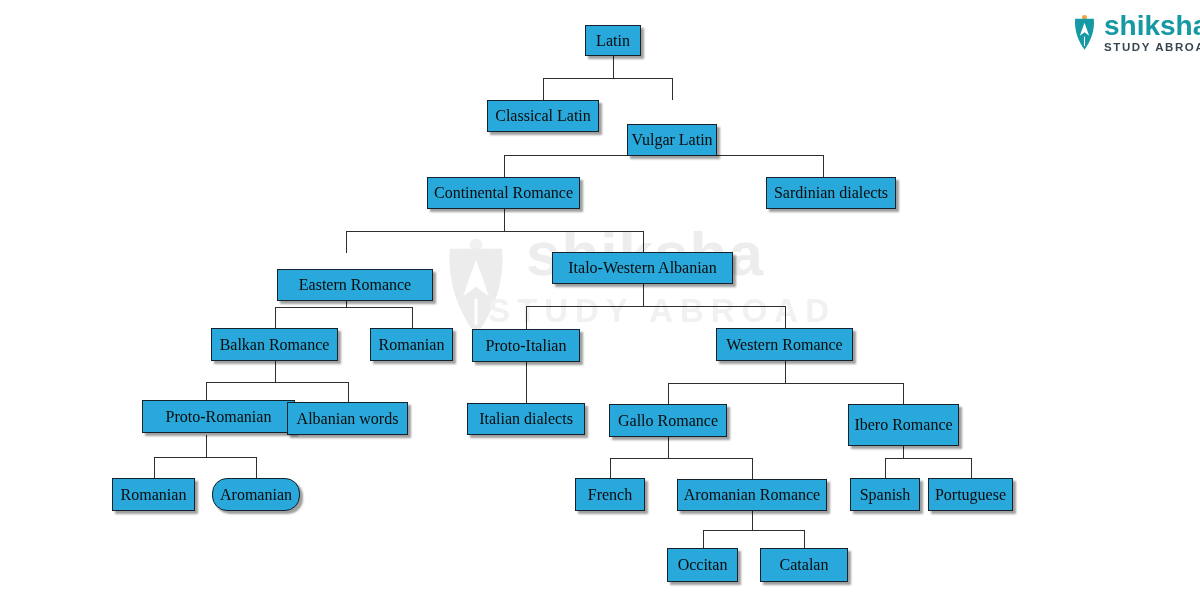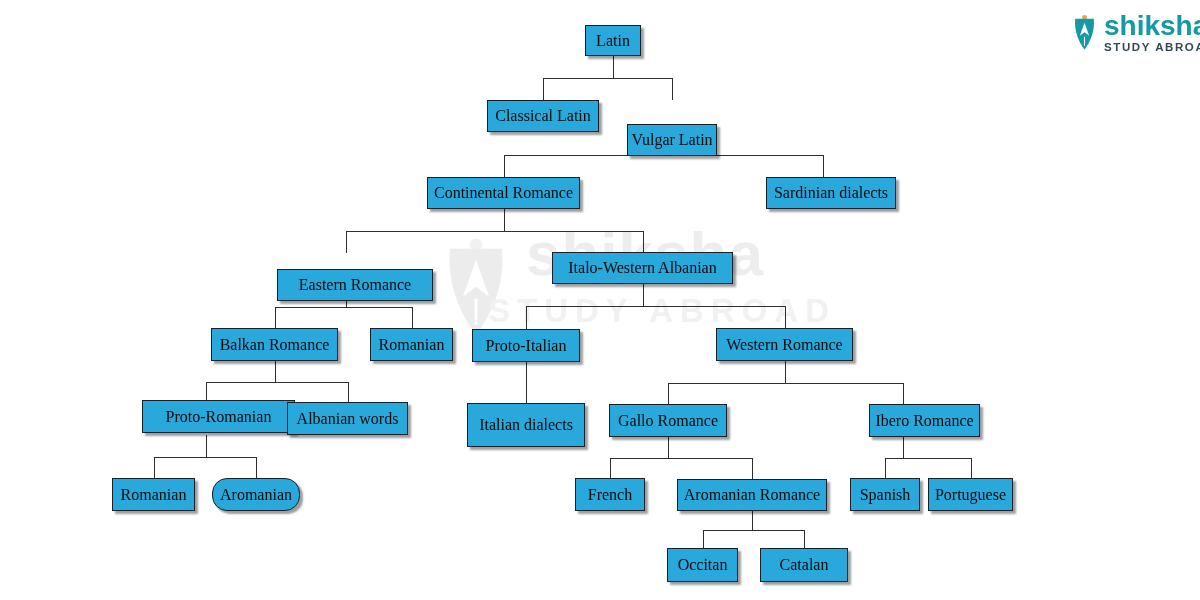--- a/index.html
+++ b/index.html
@@ -92,23 +92,23 @@
       <div class="node" style="left: 427px; top: 177px; width: 153px; height: 32px;">Continental Romance</div>
       <div class="node" style="left: 758px; top: 177px; width: 130px; height: 32px; margin-left: 8px;">Sardinian dialects</div>
       <div class="node" style="left: 277px; top: 253px; width: 156px; height: 32px; margin-top: 16px;">Eastern Romance</div>
       <div class="node" style="left: 552px; top: 252px; width: 181px; height: 32px;">Italo-Western Albanian</div>
       <div class="node" style="left: 211px; top: 328px; width: 127px; height: 33px;">Balkan Romance</div>
       <div class="node" style="left: 370px; top: 328px; width: 83px; height: 33px;">Romanian</div>
       <div class="node" style="left: 472px; top: 329px; width: 108px; height: 33px;">Proto-Italian</div>
       <div class="node" style="left: 716px; top: 328px; width: 137px; height: 33px;">Western Romance</div>
       <div class="node" style="left: 142px; top: 400px; width: 153px; height: 33px;">Proto-Romanian</div>
       <div class="node" style="left: 287px; top: 402px; width: 121px; height: 33px;">Albanian words</div>
-      <div class="node" style="left: 467px; top: 403px; width: 118px; height: 44px;">Italian dialects</div>
+      <div class="node" style="left: 467px; top: 403px; width: 118px; height: 32px;">Italian dialects</div>
       <div class="node" style="left: 609px; top: 404px; width: 118px; height: 33px;">Gallo Romance</div>
-      <div class="node" style="left: 869px; top: 404px; width: 111px; height: 33px;">Ibero Romance</div>
+      <div class="node" style="left: 848px; top: 404px; width: 111px; height: 42px;">Ibero Romance</div>
       <div class="node" style="left: 112px; top: 478px; width: 83px; height: 33px;">Romanian</div>
       <div class="node" style="left: 212px; top: 478px; width: 88px; height: 33px; border-radius: 15px;">Aromanian</div>
       <div class="node" style="left: 575px; top: 478px; width: 70px; height: 33px;">French</div>
       <div class="node" style="left: 677px; top: 479px; width: 150px; height: 32px;">Aromanian Romance</div>
       <div class="node" style="left: 850px; top: 478px; width: 70px; height: 33px;">Spanish</div>
       <div class="node" style="left: 928px; top: 478px; width: 85px; height: 33px;">Portuguese</div>
       <div class="node" style="left: 667px; top: 548px; width: 71px; height: 34px;">Occitan</div>
       <div class="node" style="left: 760px; top: 548px; width: 88px; height: 34px;">Catalan</div>
       <div class="cline" style="left: 613px; top: 56px; width: 1px; height: 22px;"></div>
       <div class="cline" style="left: 543px; top: 78px; width: 130px; height: 1px;"></div>

